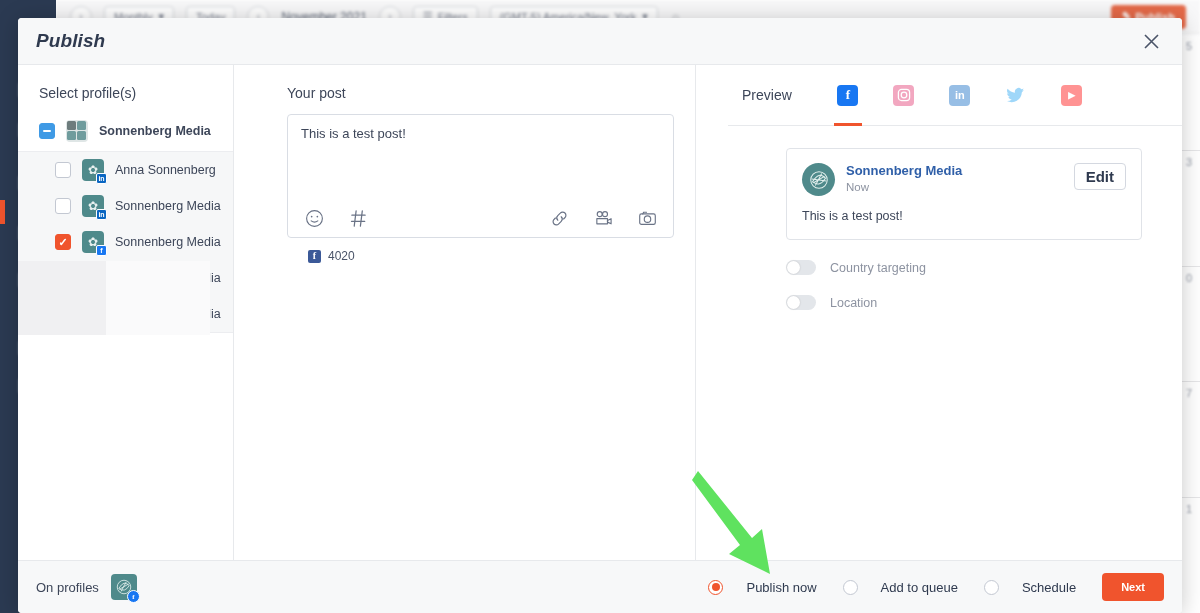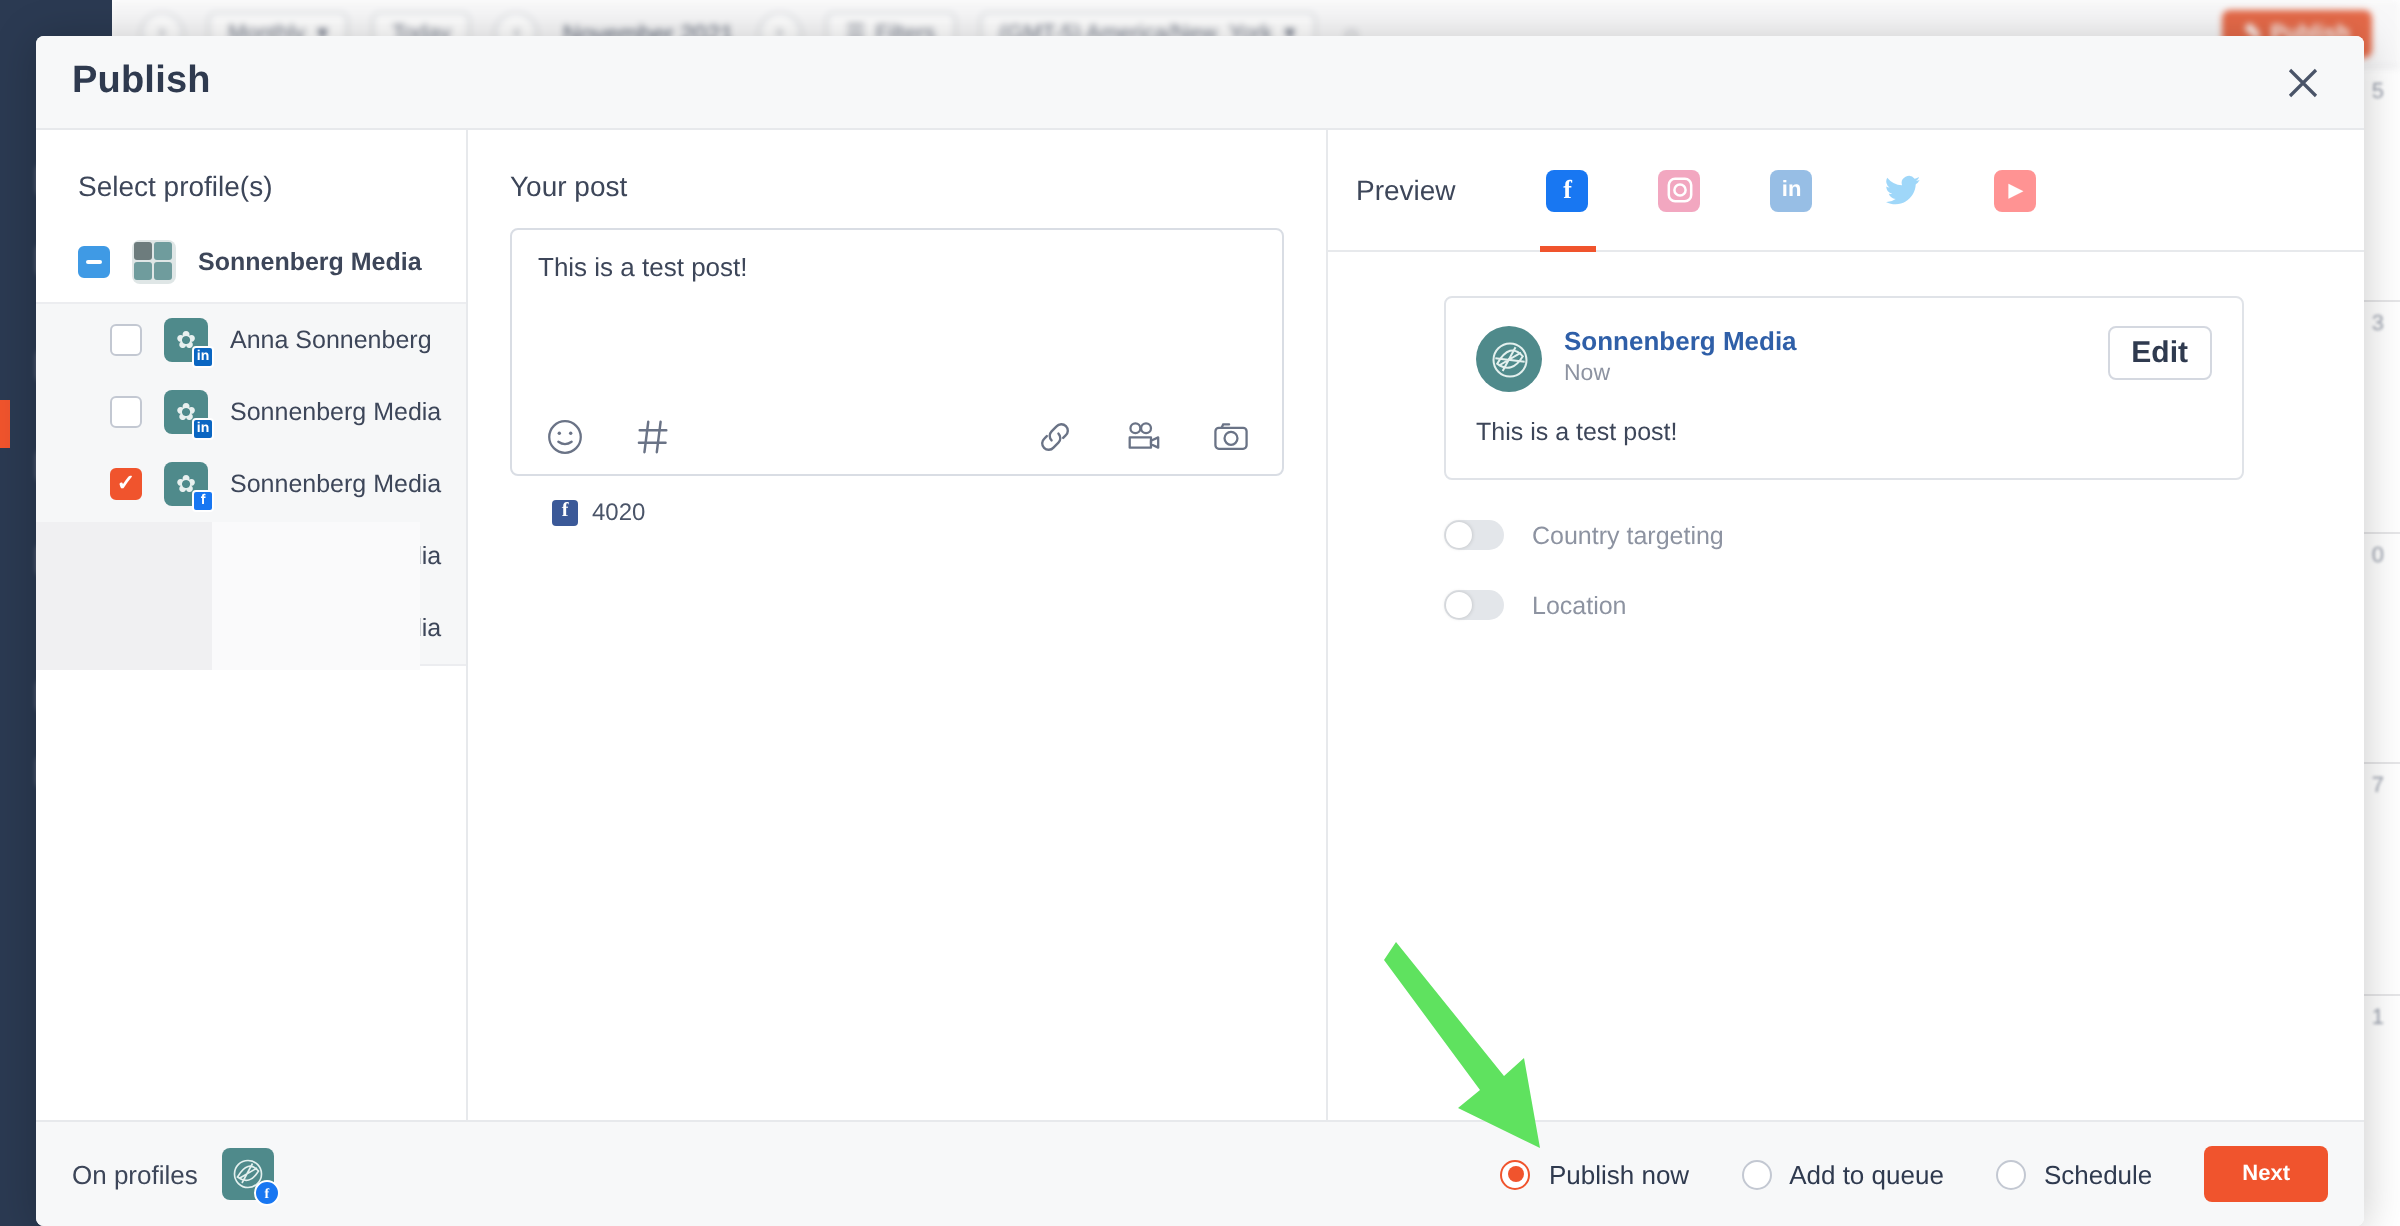--- a/index.html
+++ b/index.html
@@ -70,34 +70,34 @@
     width: 1164px; height: 595px;
     background: #fff; border-radius: 4px;
     box-shadow: 0 2px 22px rgba(0,0,0,.22);
     display: flex; flex-direction: column; overflow: hidden;
   }
 
   
   #modal-header {
     height: 47px; flex: none; background: #f7f8f9;
     border-bottom: 1px solid #e7e9ec;
-    display: flex; align-items: center; padding: 0 18px;
+    display: flex; align-items: center; padding: 0 18px; font-style: italic;
   }
   #modal-title {
     font-size: 19px; color: #2f3a4f; font-weight: bold;
     letter-spacing: .1px;
   }
   #modal-close {
     margin-left: auto; width: 26px; height: 26px; cursor: pointer;
     display: flex; align-items: center; justify-content: center;
     color: #4a5468;
   }
 
   
-  #modal-body { flex: 1; display: flex; min-height: 0; }
+  #modal-body { flex: 1; display: flex; min-height: 0; gap: 32px; }
 
   
   #col-profiles {
     width: 216px; flex: none; border-right: 1px solid #e7e9ec;
     display: flex; flex-direction: column; position: relative;
   }
   .col-label {
     font-size: 14px; color: #3d4659; padding: 20px 0 13px 21px;
   }
   #profile-master {
@@ -241,21 +241,21 @@
 
   
   #modal-footer {
     height: 53px; flex: none; background: #f7f8f9;
     border-top: 1px solid #e7e9ec;
     display: flex; align-items: center; padding: 0 18px;
   }
   #on-profiles { display: flex; align-items: center; gap: 12px; }
   #on-profiles-label { font-size: 13px; color: #3d4659; }
   #footer-right { margin-left: auto; display: flex; align-items: center; gap: 26px; }
-  .radio-opt { display: flex; align-items: center; gap: 9px; cursor: pointer; }
+  .radio-opt { display: flex; align-items: center; gap: 23px; cursor: pointer; }
   .radio {
     width: 15px; height: 15px; border-radius: 50%; flex: none;
     border: 1.5px solid #c3c8d2; background: #fff;
     display: flex; align-items: center; justify-content: center;
   }
   .radio.on { border-color: #f0542d; }
   .radio.on::after {
     content: ""; width: 8px; height: 8px; border-radius: 50%; background: #f0542d;
   }
   .radio-label { font-size: 13px; color: #2f3a4f; }

